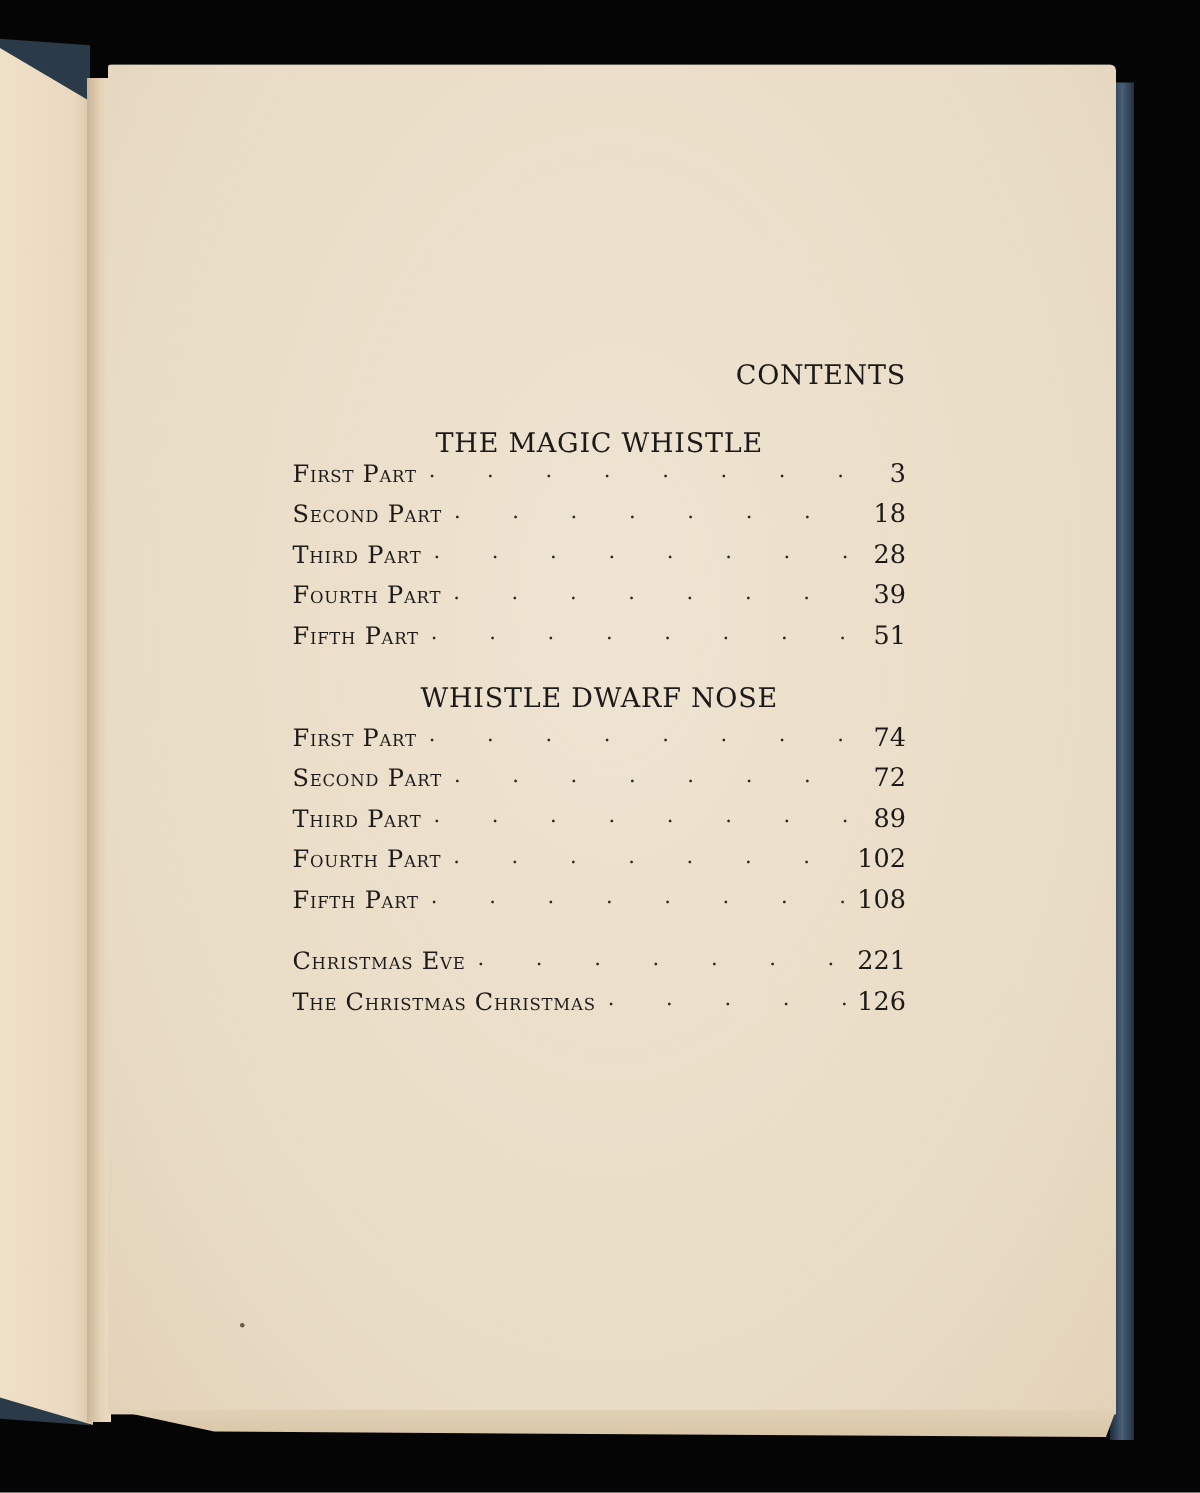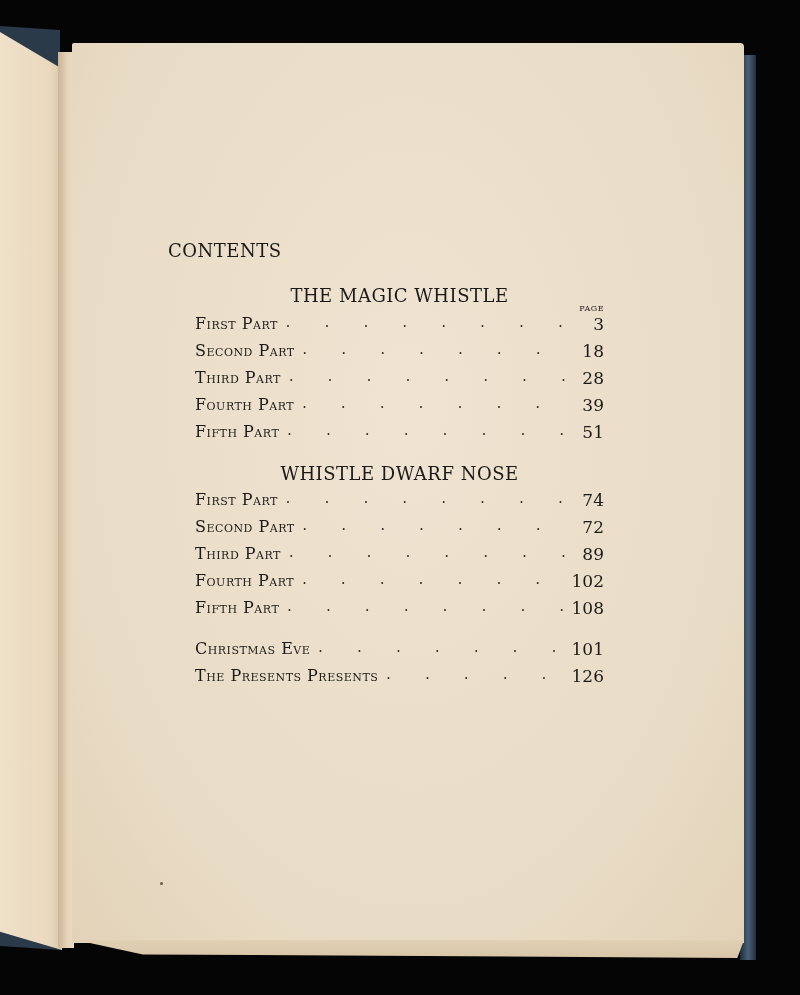--- a/index.html
+++ b/index.html
@@ -4,21 +4,21 @@
 <style>
   html, body { margin:0; padding:0; }
   body { width:800px; height:995px; background:#050505; position:relative; overflow:hidden; font-family:"DejaVu Serif", serif; }
   .cover-left { position:absolute; left:0; top:28px; width:60px; height:920px; background:#2a3a48; transform:skewY(4deg); }
   .left-page { position:absolute; left:0; top:32px; width:62px; height:918px; background:linear-gradient(90deg,#efe0c8 0%,#ead9bf 80%,#d8c6a8 100%); clip-path:polygon(0 0,100% 4%,100% 100%,0 98%); }
   .gutter { position:absolute; left:58px; top:52px; width:16px; height:896px; background:linear-gradient(90deg,#c9b596,#e6d4ba 60%,#eddcc4); }
   .cover-right { position:absolute; left:740px; top:55px; width:16px; height:905px; background:linear-gradient(90deg,#1e2c3a,#4a6078 50%,#22303e); }
   .page { position:absolute; left:72px; top:43px; width:672px; height:900px; background:#ece0cc; background-image:radial-gradient(ellipse at 50% 40%, #efe4d2 0%, #e9dcc6 70%, #e2d2b8 100%); border-radius:2px 4px 0 0; }
   .page-bottom { position:absolute; left:76px; top:940px; width:668px; height:18px; background:linear-gradient(180deg,#e0d0b4,#d8c6a8); clip-path:polygon(0 0,100% 0,99% 100%,10% 80%); }
   .toc { position:absolute; left:168px; top:240px; width:436px; color:#1c1a18; }
-  .toc-title { text-align:left; font-size:18px; letter-spacing:0.5px; margin-bottom:24px; margin-left:0; }
+  .toc-title { text-align:right; font-size:18px; letter-spacing:0.5px; margin-bottom:24px; margin-left:0; }
   .section-title { text-align:center; font-size:18px; letter-spacing:0.5px; margin:0 0 0 0; }
   .page-label { text-align:right; font-size:8px; letter-spacing:0.5px; margin-top:-2px; margin-bottom:0; height:10px; }
   .row { display:flex; align-items:flex-start; height:27px; font-size:16px; }
   .row .label { font-variant:small-caps; white-space:nowrap; letter-spacing:0.5px; }
   .row .dots { flex:1; overflow:hidden; white-space:nowrap; letter-spacing:15px; padding-left:8px; color:#2a2622; font-size:14px; }
   .row .num { min-width:30px; text-align:right; font-size:17px; }
   .section { margin-bottom:14px;margin-left:27px; }
   .gap-ldn { margin-top:12px; }
   .spot { position:absolute; width:3px; height:3px; border-radius:50%; background:#6a5a4a; }
 </style>
@@ -31,21 +31,20 @@
 <div class="cover-right"></div>
 <div class="page"></div>
 <div class="page-bottom"></div>
 <div class="spot" style="left:160px;top:882px;"></div>
 
 <div class="toc">
   <div class="toc-title">CONTENTS</div>
 
   <div class="section">
     <div class="section-title">THE MAGIC WHISTLE</div>
-    <div class="page-label">PAGE</div>
     <div class="row">
         <span class="label">First Part</span>
         <span class="dots">. . . . . . . . . . . . . . . . . . . . . .</span>
         <span class="num">3</span>
       </div>
     <div class="row">
         <span class="label">Second Part</span>
         <span class="dots">. . . . . . . . . . . . . . . . . . . . . .</span>
         <span class="num">18</span>
       </div>
@@ -92,21 +91,21 @@
         <span class="label">Fifth Part</span>
         <span class="dots">. . . . . . . . . . . . . . . . . . . . . .</span>
         <span class="num">108</span>
       </div>
   </div>
 
   <div class="section gap-ldn">
     <div class="row">
         <span class="label">Christmas Eve</span>
         <span class="dots">. . . . . . . . . . . . . . . . . . . . . .</span>
-        <span class="num">101</span>
+        <span class="num">221</span>
       </div>
     <div class="row">
-        <span class="label">The Presents Presents</span>
+        <span class="label">The Christmas Christmas</span>
         <span class="dots">. . . . . . . . . . . . . . . . . . . . . .</span>
         <span class="num">126</span>
       </div>
   </div>
 </div>
 
 </body></html>

